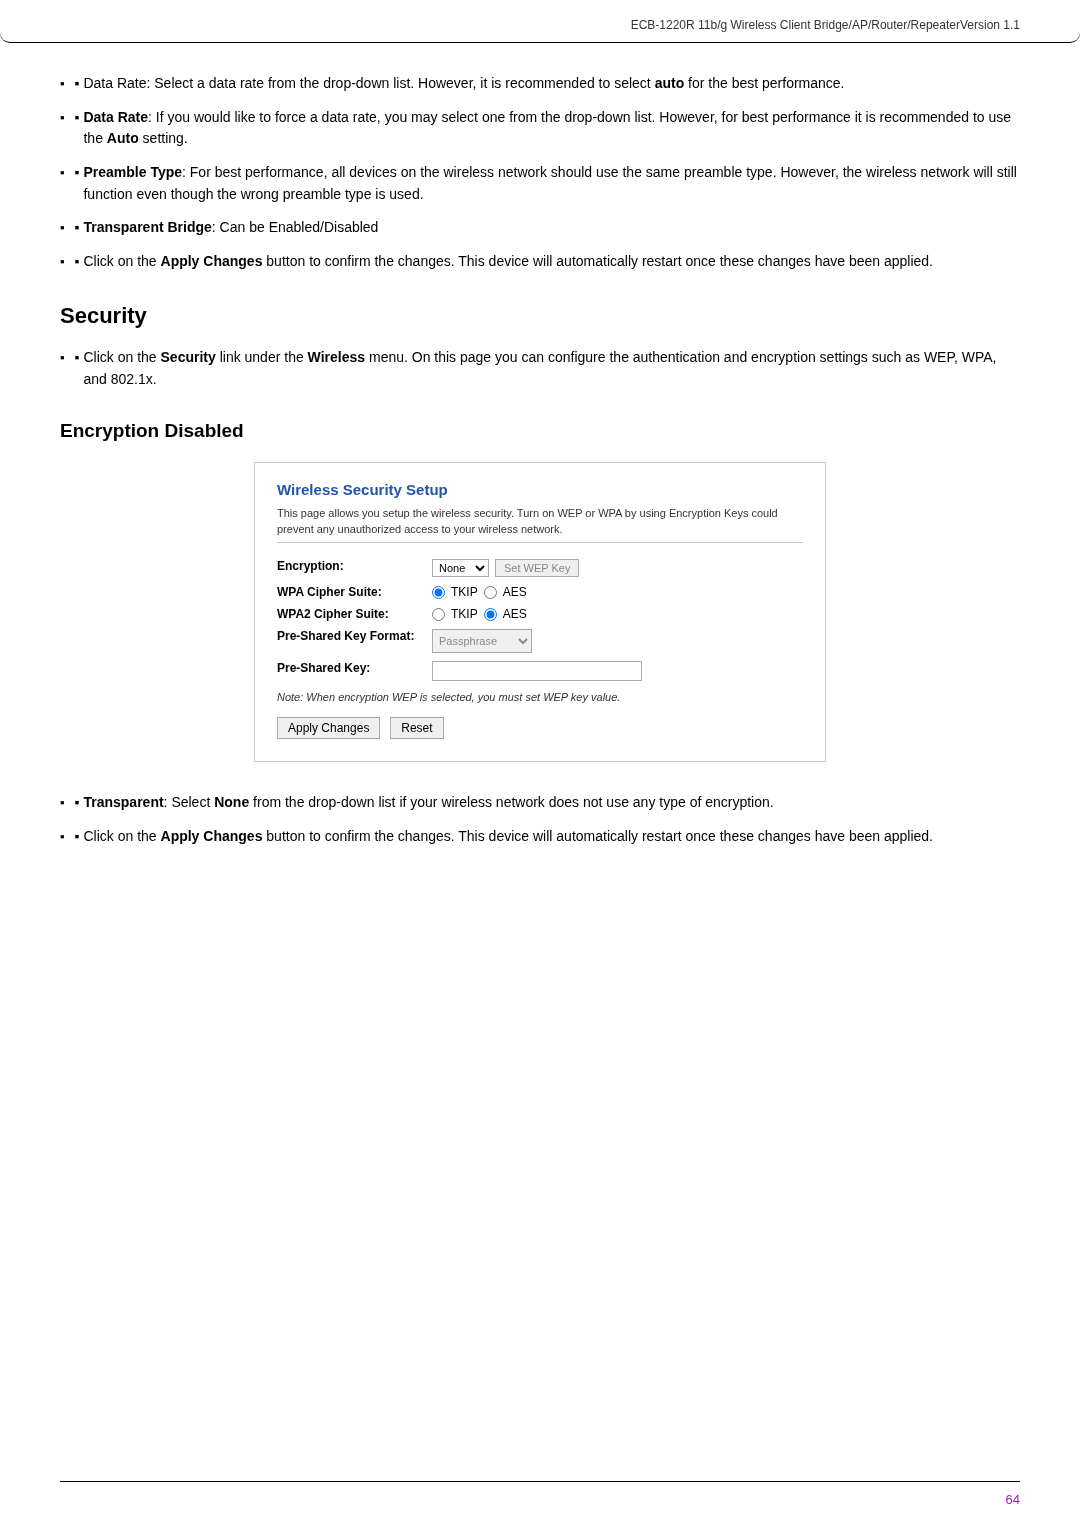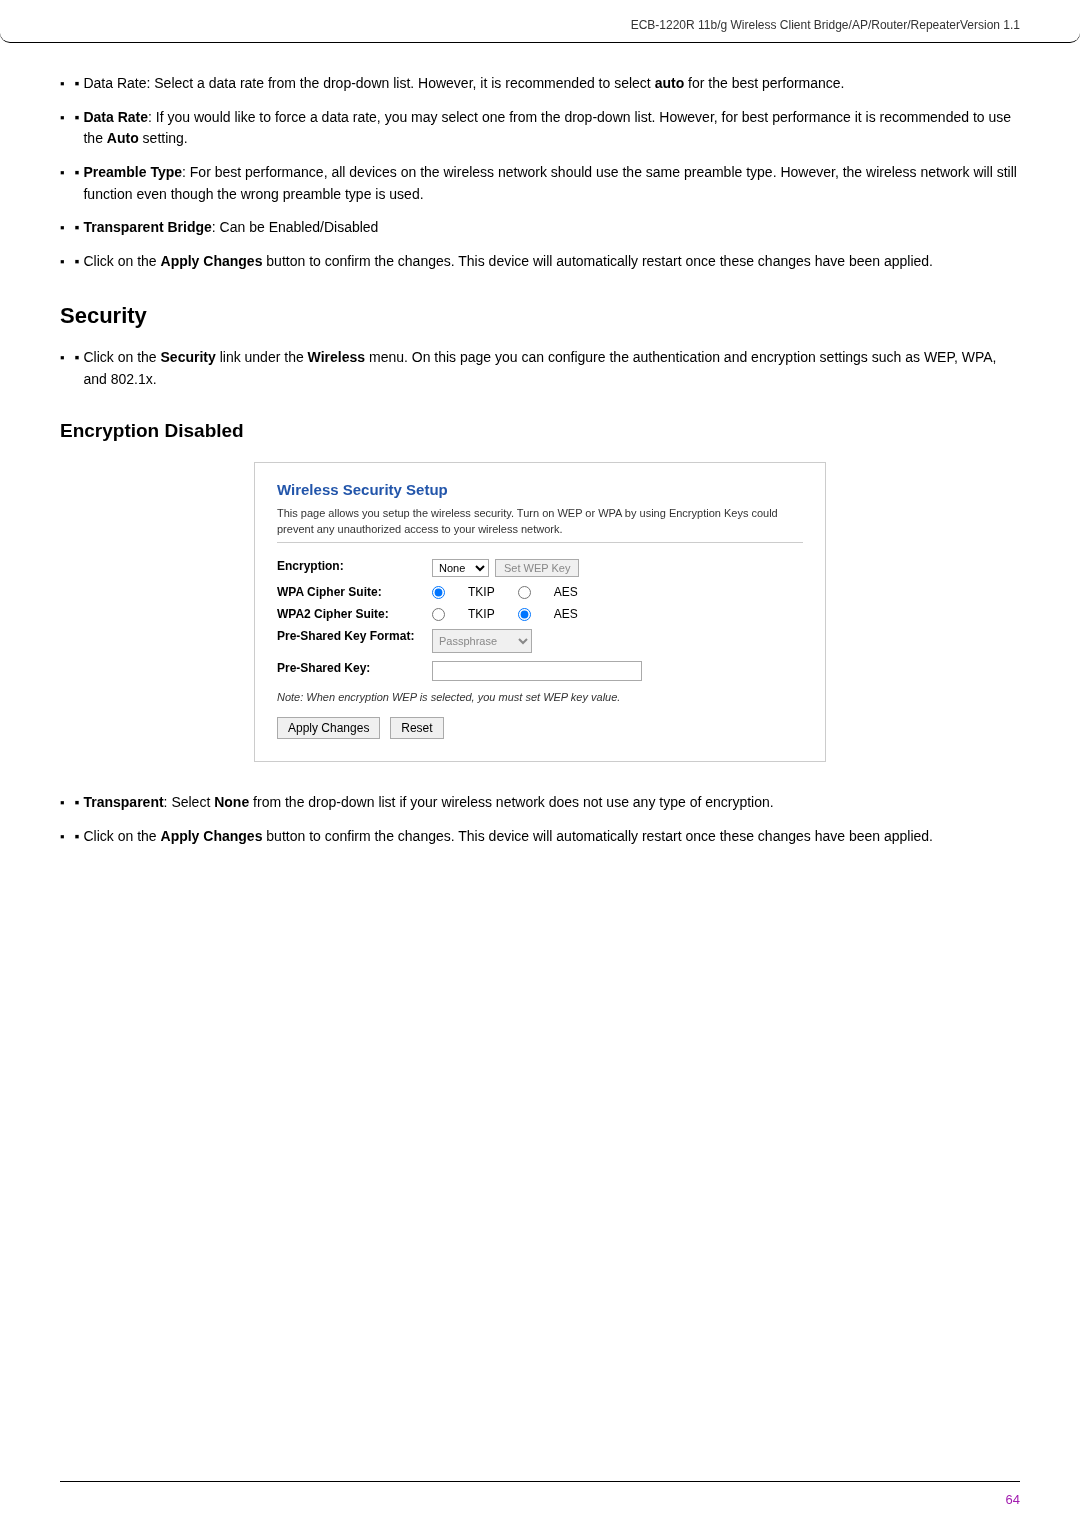--- a/index.html
+++ b/index.html
@@ -109,21 +109,21 @@
       font-size: 11px;
       padding: 2px 8px;
       border: 1px solid #aaa;
       background: #f0f0f0;
       cursor: pointer;
       color: #888;
     }
     .radio-group {
       display: flex;
       align-items: center;
-      gap: 23px;
+      gap: 6px;
       font-size: 12px;
     }
     .radio-group input[type=radio] {
       margin: 0;
     }
     .pre-shared-input {
       width: 210px;
       border: 1px solid #aaa;
       padding: 2px 4px;
       font-size: 12px;

